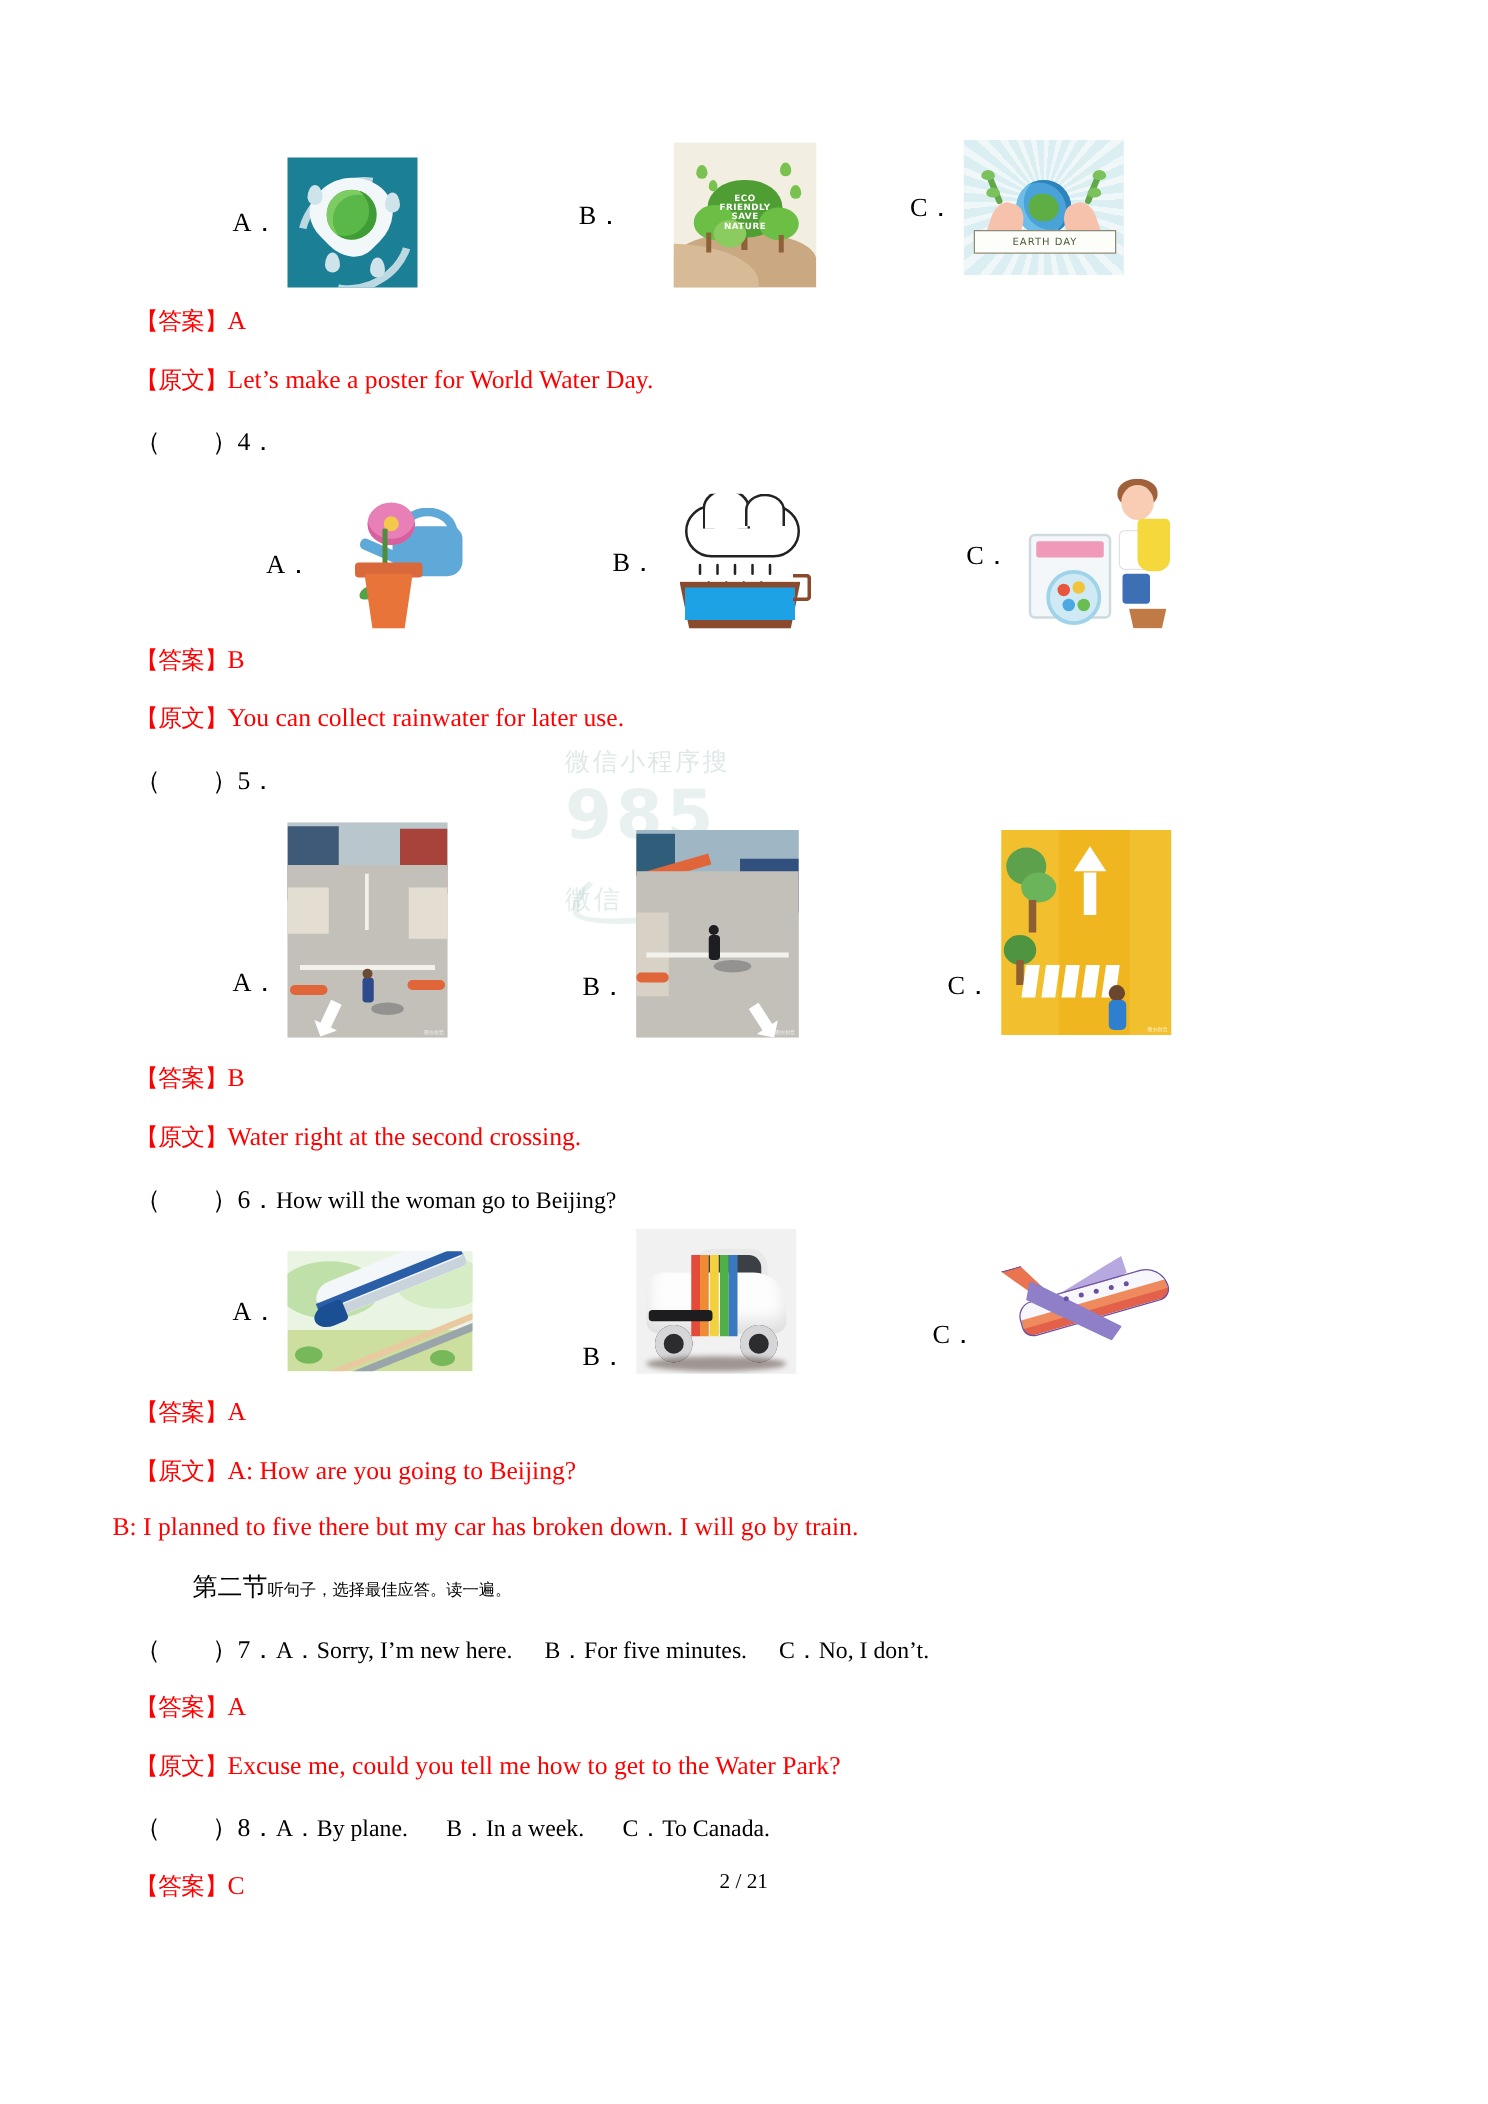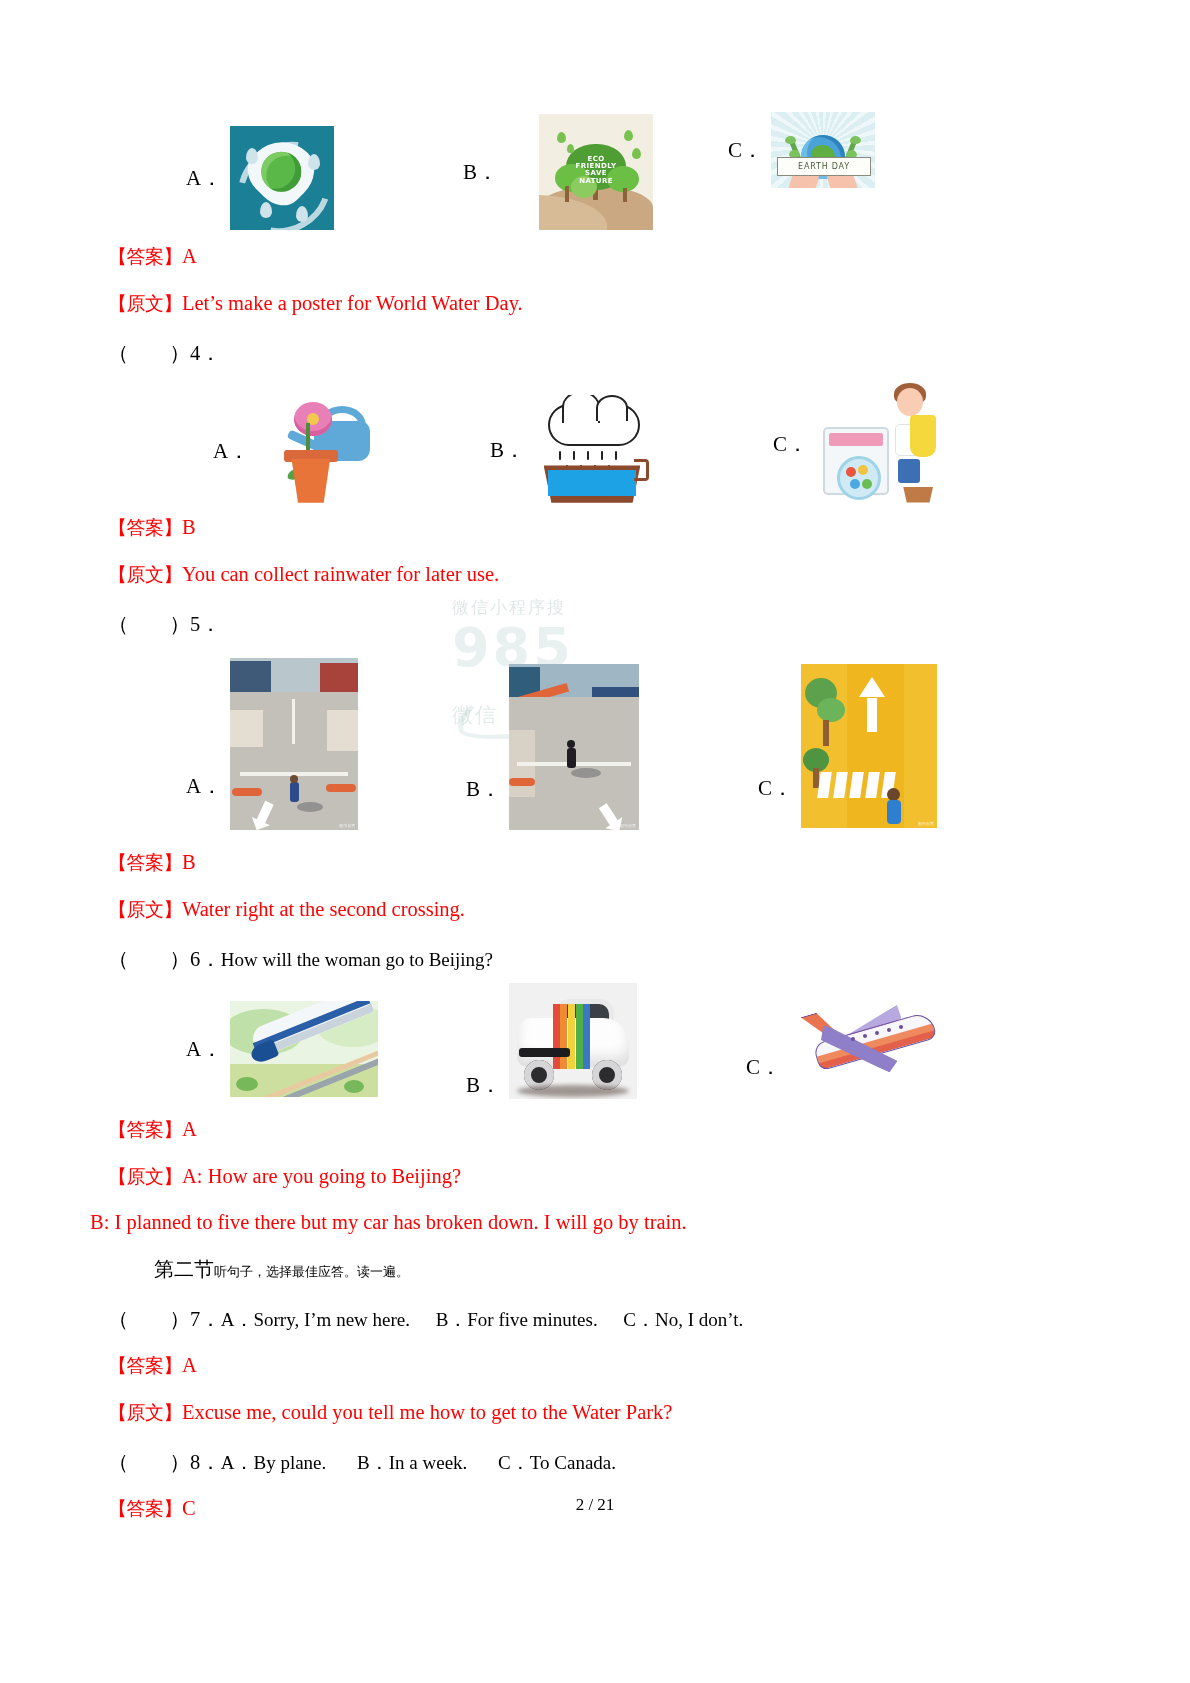--- a/index.html
+++ b/index.html
@@ -419,21 +419,21 @@
   
   .watermark {
     position: absolute;
     left: 452px; top: 596px;
     width: 230px; height: 160px;
     pointer-events: none;
     user-select: none;
   }
   .watermark .wm-text {
     font-family: "DejaVu Sans", "Liberation Sans", sans-serif;
-    font-size: 17px;
+    font-size: 20px;
     color: rgba(150,180,175,0.30);
     letter-spacing: 2px;
     white-space: pre;
   }
   .watermark .wm-logo {
     margin-top: 2px;
     font-family: "DejaVu Sans", sans-serif;
     font-size: 54px;
     font-weight: bold;
     color: rgba(150,190,185,0.22);
@@ -528,21 +528,21 @@
           <i class="leaf" style="right:12px; top:34px;"></i>
           <i class="leaf" style="left:28px; top:30px; width:7px; height:9px;"></i>
           <span class="ecotext">ECO
 FRIENDLY
 SAVE NATURE</span>
         </span>
       </div>
 
       <div class="opt" style="left:620px; top:16px;">
         <span class="opt-label">C．</span>
-        <span class="pic p-earthday" style="width:104px;height:76px;">
+        <span class="pic p-earthday" style="width:104px;height:108px;padding-left:24px;">
           <i class="rays"></i>
           <i class="sprig" style="left:22px; top:26px; transform:rotate(-22deg);"></i>
           <i class="sprig" style="right:22px; top:26px; transform:rotate(22deg);"></i>
           <i class="sleaf" style="left:14px; top:24px;"></i>
           <i class="sleaf" style="left:18px; top:38px;"></i>
           <i class="sleaf" style="right:14px; top:24px;"></i>
           <i class="sleaf" style="right:18px; top:38px;"></i>
           <i class="globe"></i>
           <i class="hand" style="left:20px; top:50px; transform:rotate(18deg);"></i>
           <i class="hand" style="right:20px; top:50px; transform:rotate(-18deg);"></i>

